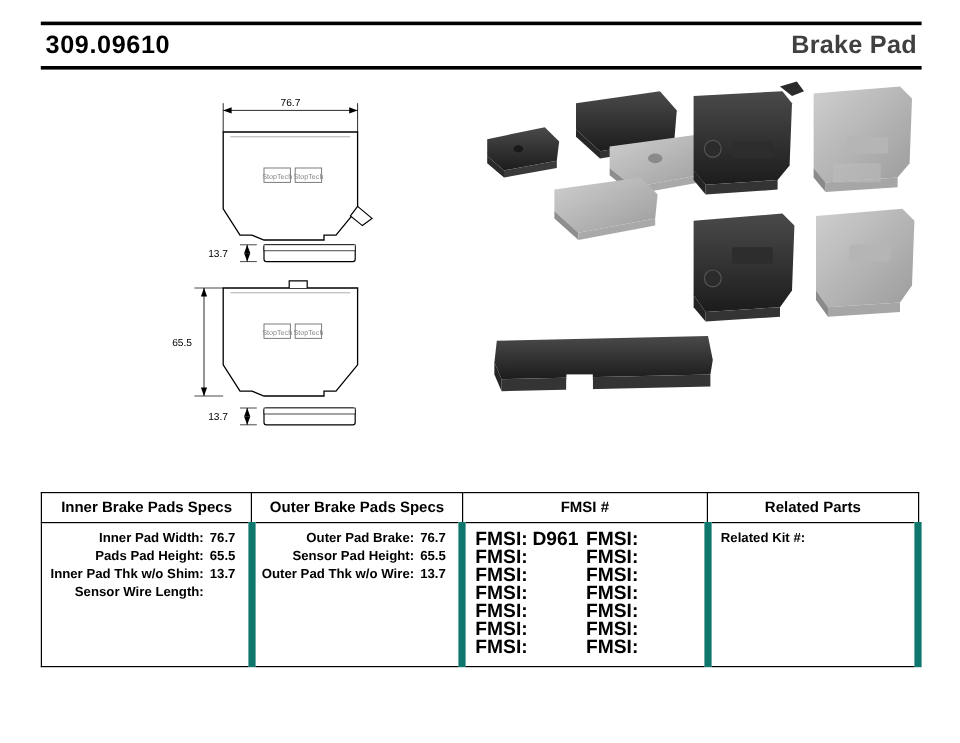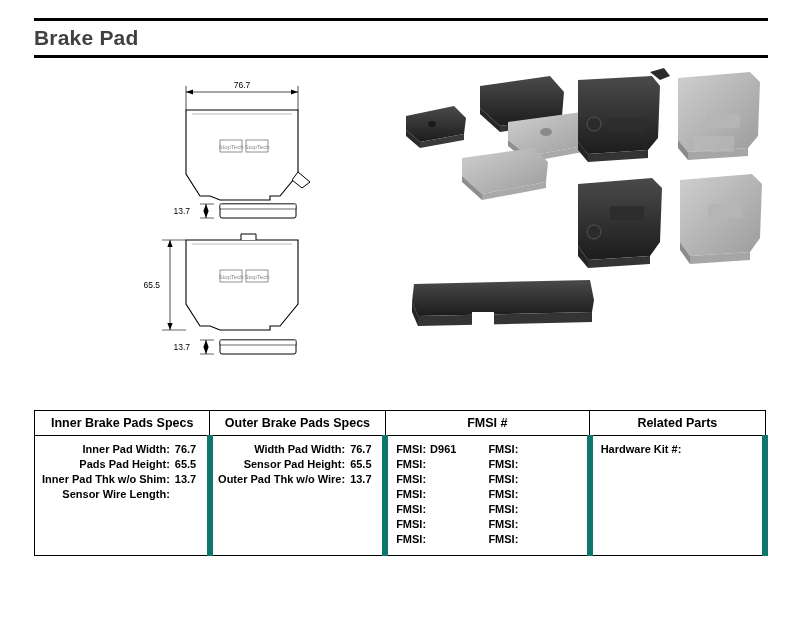--- a/index.html
+++ b/index.html
@@ -92,21 +92,21 @@
 
   .fmsi-grid {
     display: flex;
     gap: 0;
     padding-left: 2px;
   }
   .fmsi-col { width: 50%; }
   .fmsi-line {
     line-height: 15px;
     font-weight: bold;
-    font-size: 11px;
+    font-size: 16px;
     white-space: nowrap;
   }
   .fmsi-line .value { font-weight: bold; padding-left: 4px; }
 
   .related-line {
     line-height: 15px;
     font-weight: bold;
     font-size: 11px;
     padding-left: 2px;
   }
@@ -136,20 +136,21 @@
     color: #cc2027;
   }
   .note-spacer { width: 20px; height: 18px; }
 </style>
 </head>
 <body>
 
 <div class="page">
 
   <div class="header">
+    <div class="part-number">309.09610</div>
     <div class="header-title">Brake Pad</div>
   </div>
 
   <div class="drawing-area">
     <svg width="734" height="330" viewBox="0 0 734 330">
       <defs>
         <linearGradient id="padGray" x1="0" y1="0" x2="0" y2="1">
           <stop offset="0%" stop-color="#d8d8d8"></stop>
           <stop offset="100%" stop-color="#b7b7b7"></stop>
         </linearGradient>
@@ -314,21 +315,21 @@
               <span class="value">13.7</span>
             </div>
             <div class="spec-line">
               <span class="label">Sensor Wire Length:</span>
               <span class="value"></span>
             </div>
           </td>
 
           <td>
             <div class="spec-line">
-              <span class="label">Width Pad Width:</span>
+              <span class="label">Outer Pad Brake:</span>
               <span class="value">76.7</span>
             </div>
             <div class="spec-line">
               <span class="label">Sensor Pad Height:</span>
               <span class="value">65.5</span>
             </div>
             <div class="spec-line">
               <span class="label">Outer Pad Thk w/o Wire:</span>
               <span class="value">13.7</span>
             </div>
@@ -351,21 +352,21 @@
                 <div class="fmsi-line"><span>FMSI:</span><span class="value"></span></div>
                 <div class="fmsi-line"><span>FMSI:</span><span class="value"></span></div>
                 <div class="fmsi-line"><span>FMSI:</span><span class="value"></span></div>
                 <div class="fmsi-line"><span>FMSI:</span><span class="value"></span></div>
                 <div class="fmsi-line"><span>FMSI:</span><span class="value"></span></div>
               </div>
             </div>
           </td>
 
           <td>
-            <div class="related-line">Hardware Kit #:</div>
+            <div class="related-line">Related Kit #:</div>
           </td>
         </tr>
       </tbody>
     </table>
   </div>
 
   <div class="notes">
   </div>
 
 </div>

